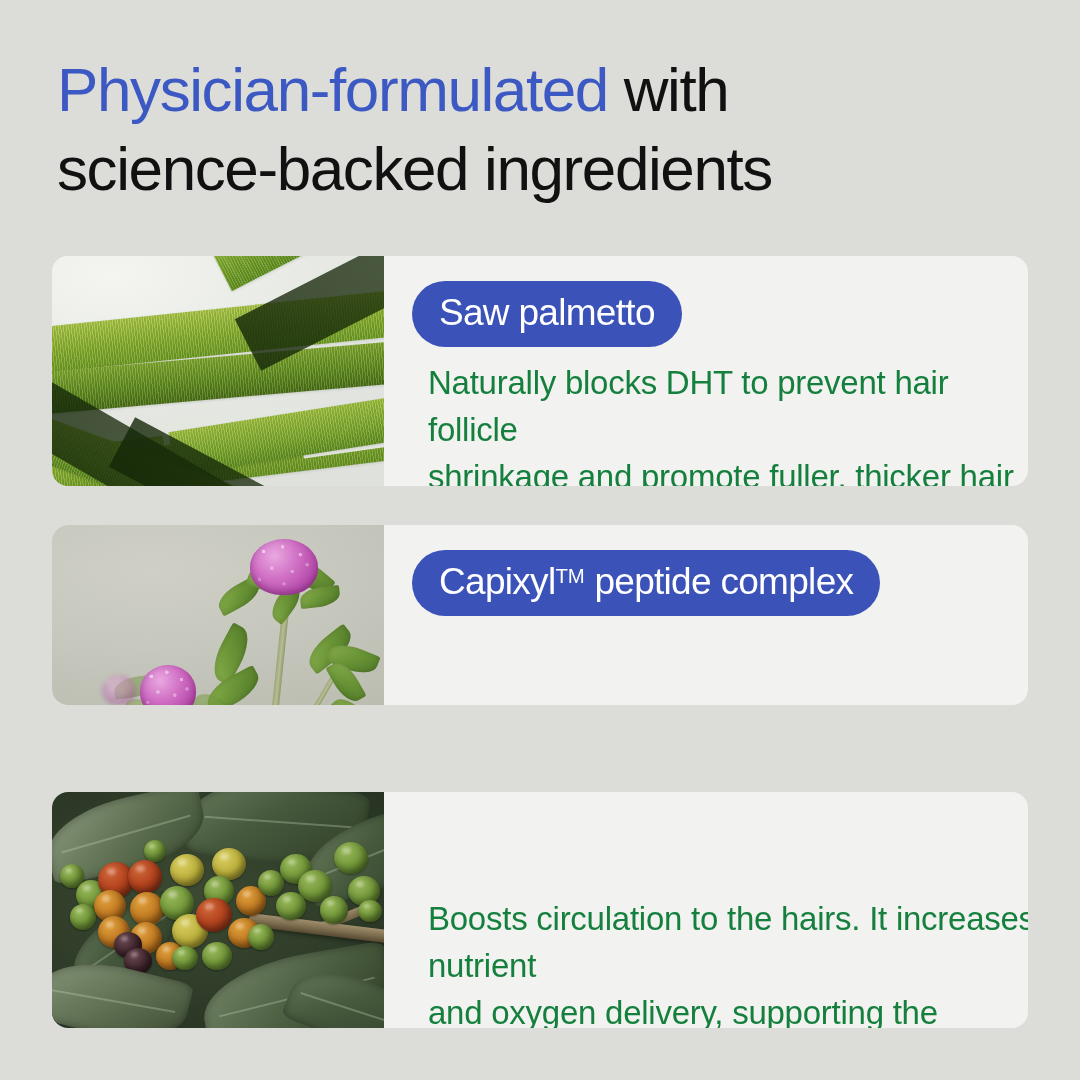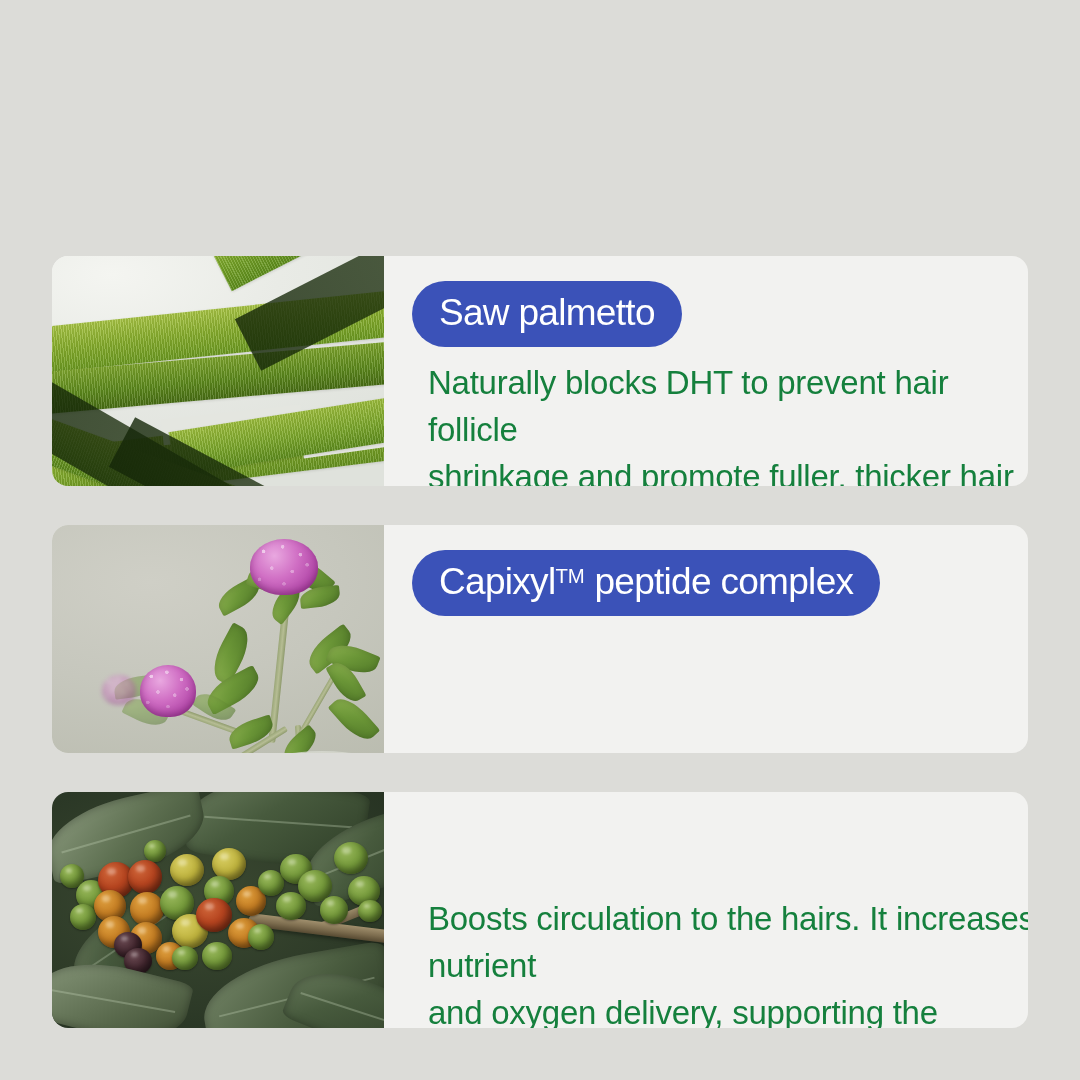--- a/index.html
+++ b/index.html
@@ -36,21 +36,21 @@
     position:absolute;
     left:52px;
     width:976px;
     background:#f2f2f0;
     border-radius:16px;
     overflow:hidden;
     display:flex;
     align-items:stretch;
   }
   .card-1 { top:256px; height:230px; }
-  .card-2 { top:525px; height:228px;text-align:right; }
+  .card-2 { top:525px; height:180px;text-align:right; }
   .card-3 { top:792px; height:236px; }
 
   .thumb {
     position:relative;
     width:332px;
     flex:0 0 332px;
     overflow:hidden;
   }
 
   .card-body {
@@ -355,20 +355,22 @@
   .k29 { width:26px; height:26px; left:196px; top:132px; }
   .k30 { width:22px; height:22px; left:92px;  top:48px;  }
   .k31 { width:28px; height:26px; left:62px;  top:140px; }
   .k32 { width:24px; height:22px; left:306px; top:108px; }
 </style>
 </head>
 <body>
 
 <div class="page">
 
+  <h1 class="headline"><span class="accent">Physician-formulated</span><span> with
+science-backed ingredients</span></h1>
 
   <div class="card card-1">
 
     <div class="thumb">
       <div class="palm-bg"></div>
       <div class="frond f2"></div>
       <div class="frond f3"></div>
       <div class="frond f5"></div>
       <div class="sky sky1"></div>
       <div class="sky sky2"></div>

